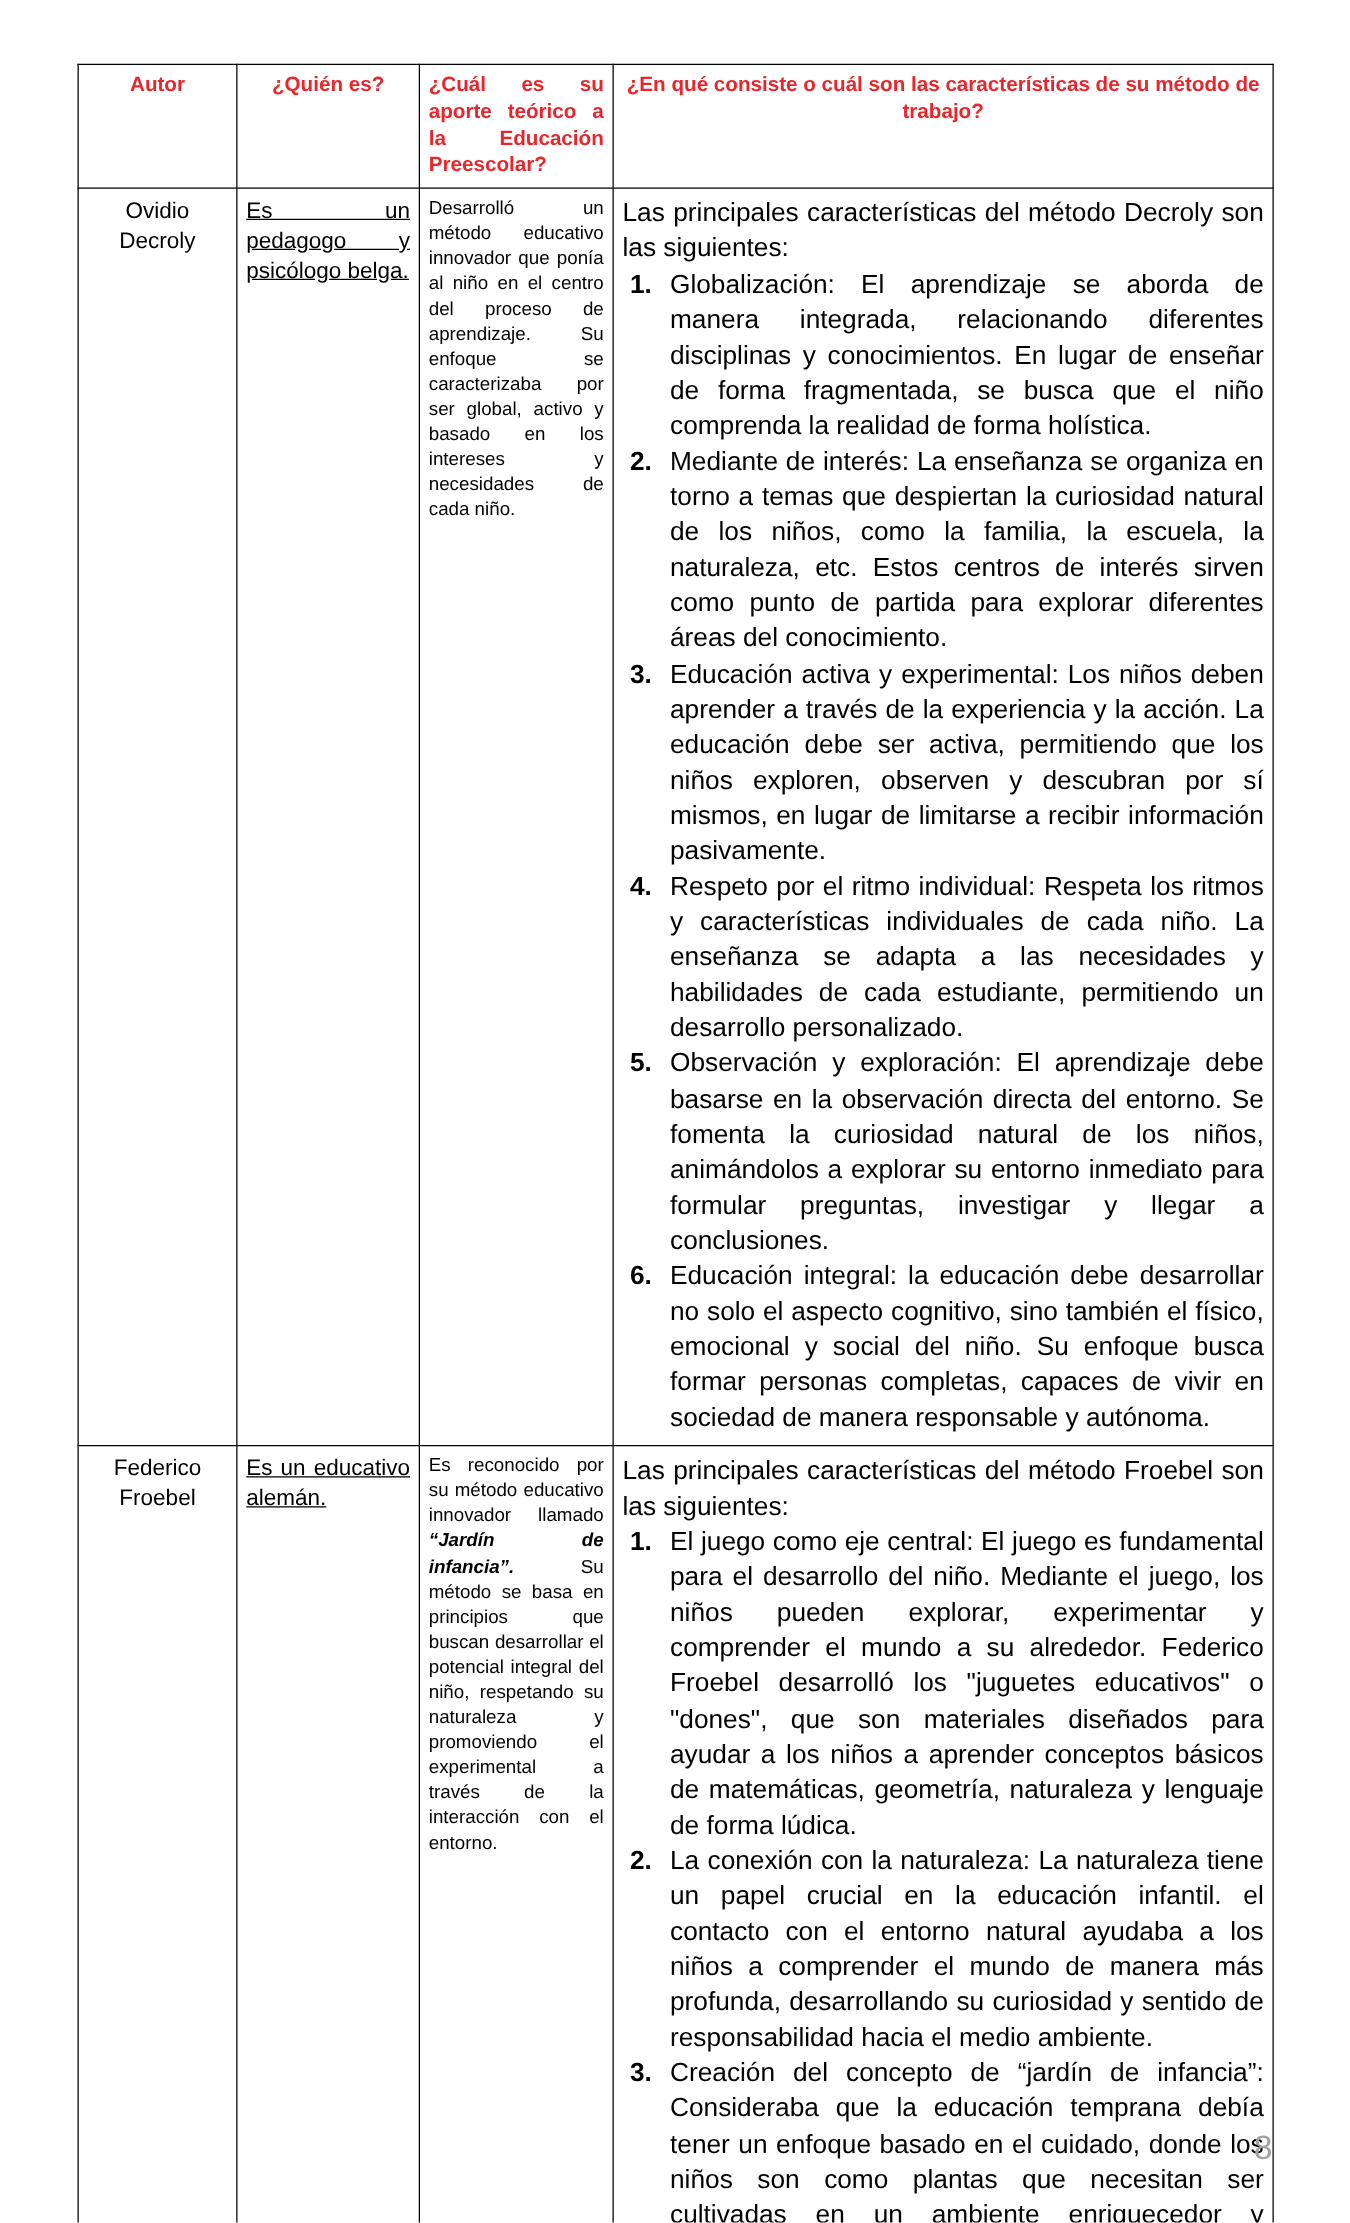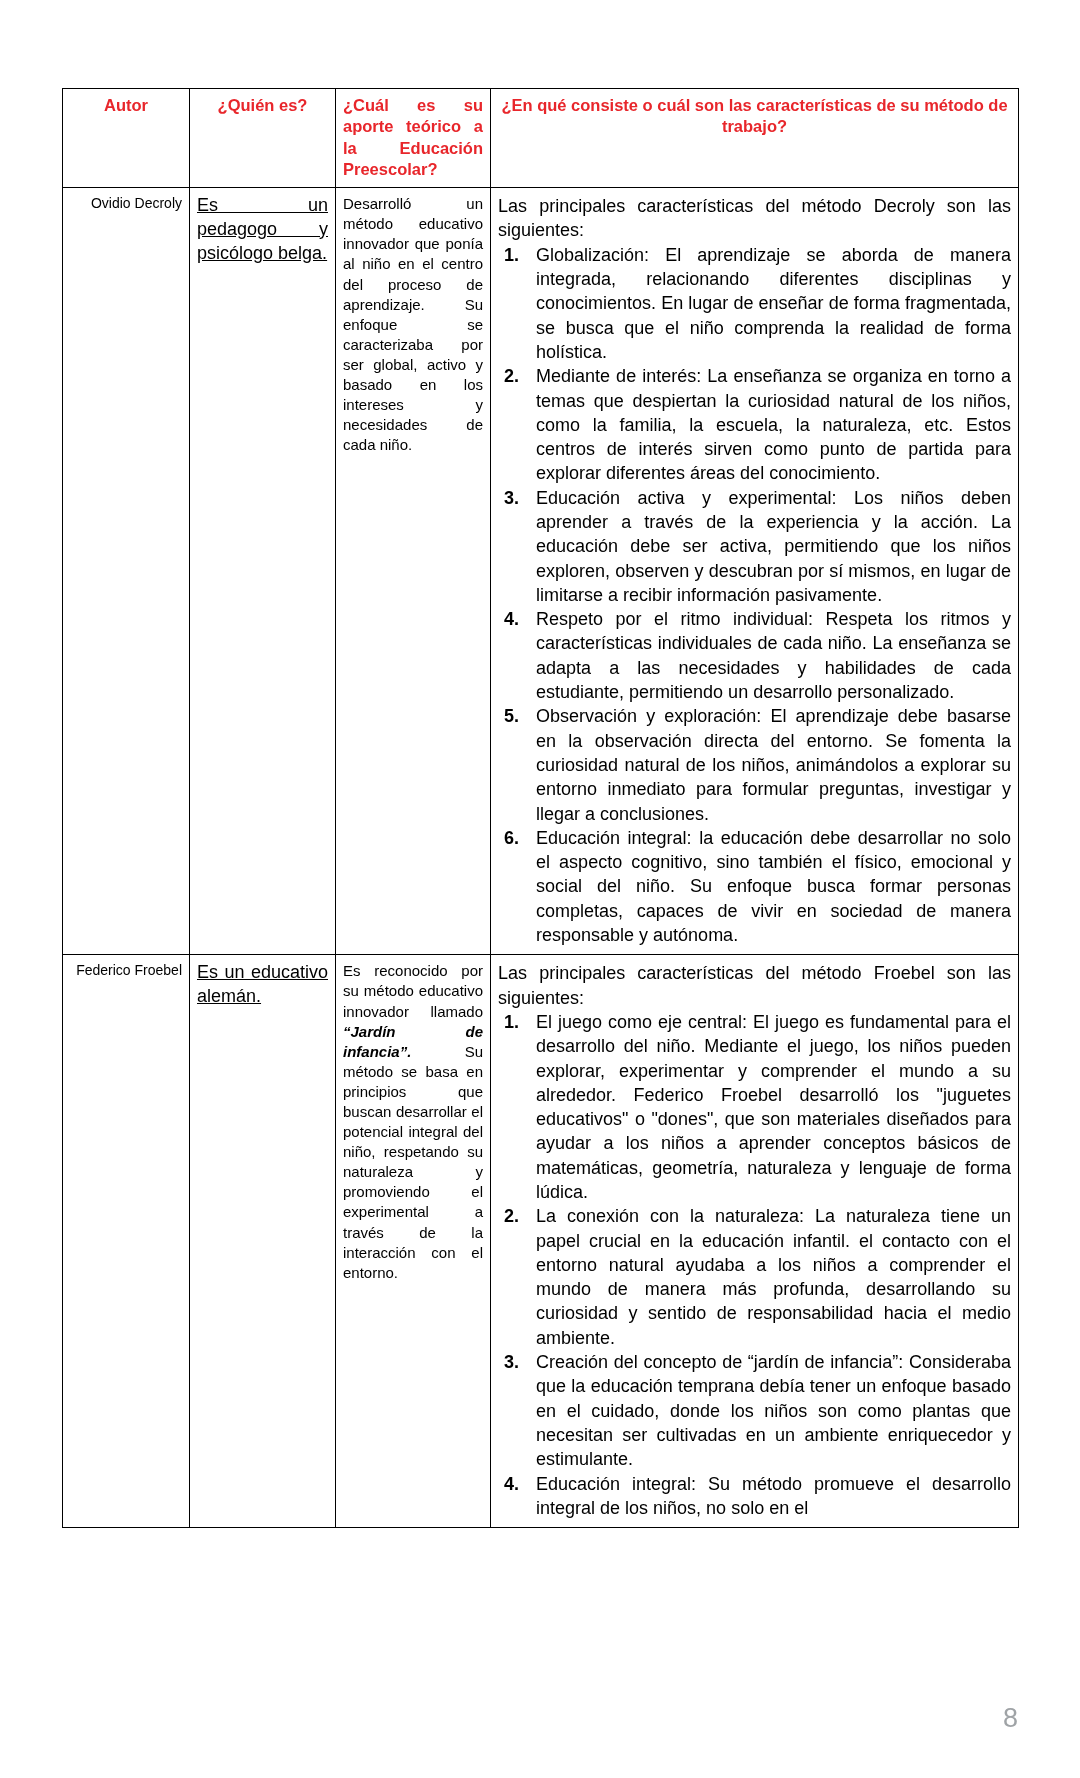--- a/index.html
+++ b/index.html
@@ -13,21 +13,21 @@
     font-family: "Liberation Sans", sans-serif;
     color: #000000;
     position: relative;
     overflow: hidden;
   }
   .page {
     position: relative;
     width: 1080px;
     height: 1778px;
     box-sizing: border-box;
-    padding: 88px 62px 0 62px;
+    padding: 51px 62px 0 62px;
   }
   table.matrix {
     border-collapse: collapse;
     width: 956px;
     table-layout: fixed;
     margin: 0;
   }
   table.matrix th,
   table.matrix td {
     border: 1.6px solid #000000;
@@ -60,42 +60,42 @@
     vertical-align: top;
   }
   th.h-metodo {
     text-align: center;
     vertical-align: middle;
     padding-left: 10px;
   }
 
   
   td.autor-cell {
-    text-align: right;
+    text-align: center;
     vertical-align: middle;
-    font-size: 14px;
+    font-size: 18px;
     line-height: 1.3;
   }
   td.quien-cell {
     text-align: justify;
     font-size: 18px;
     line-height: 1.32;
     padding-top: 8px;
     text-decoration: underline;
   }
   td.aporte-cell {
     text-align: justify;
     font-size: 15px;
     line-height: 1.34;
     padding-top: 8px;
     hyphens: none;
   }
   td.metodo-cell {
     text-align: justify;
-    font-size: 18px;
+    font-size: 21px;
     line-height: 1.35;
     padding-top: 8px;
     padding-left: 10px;
     padding-right: 9px;
   }
   .intro {
     margin: 0 0 0 0;
     text-align: justify;
   }
   ol.items {

